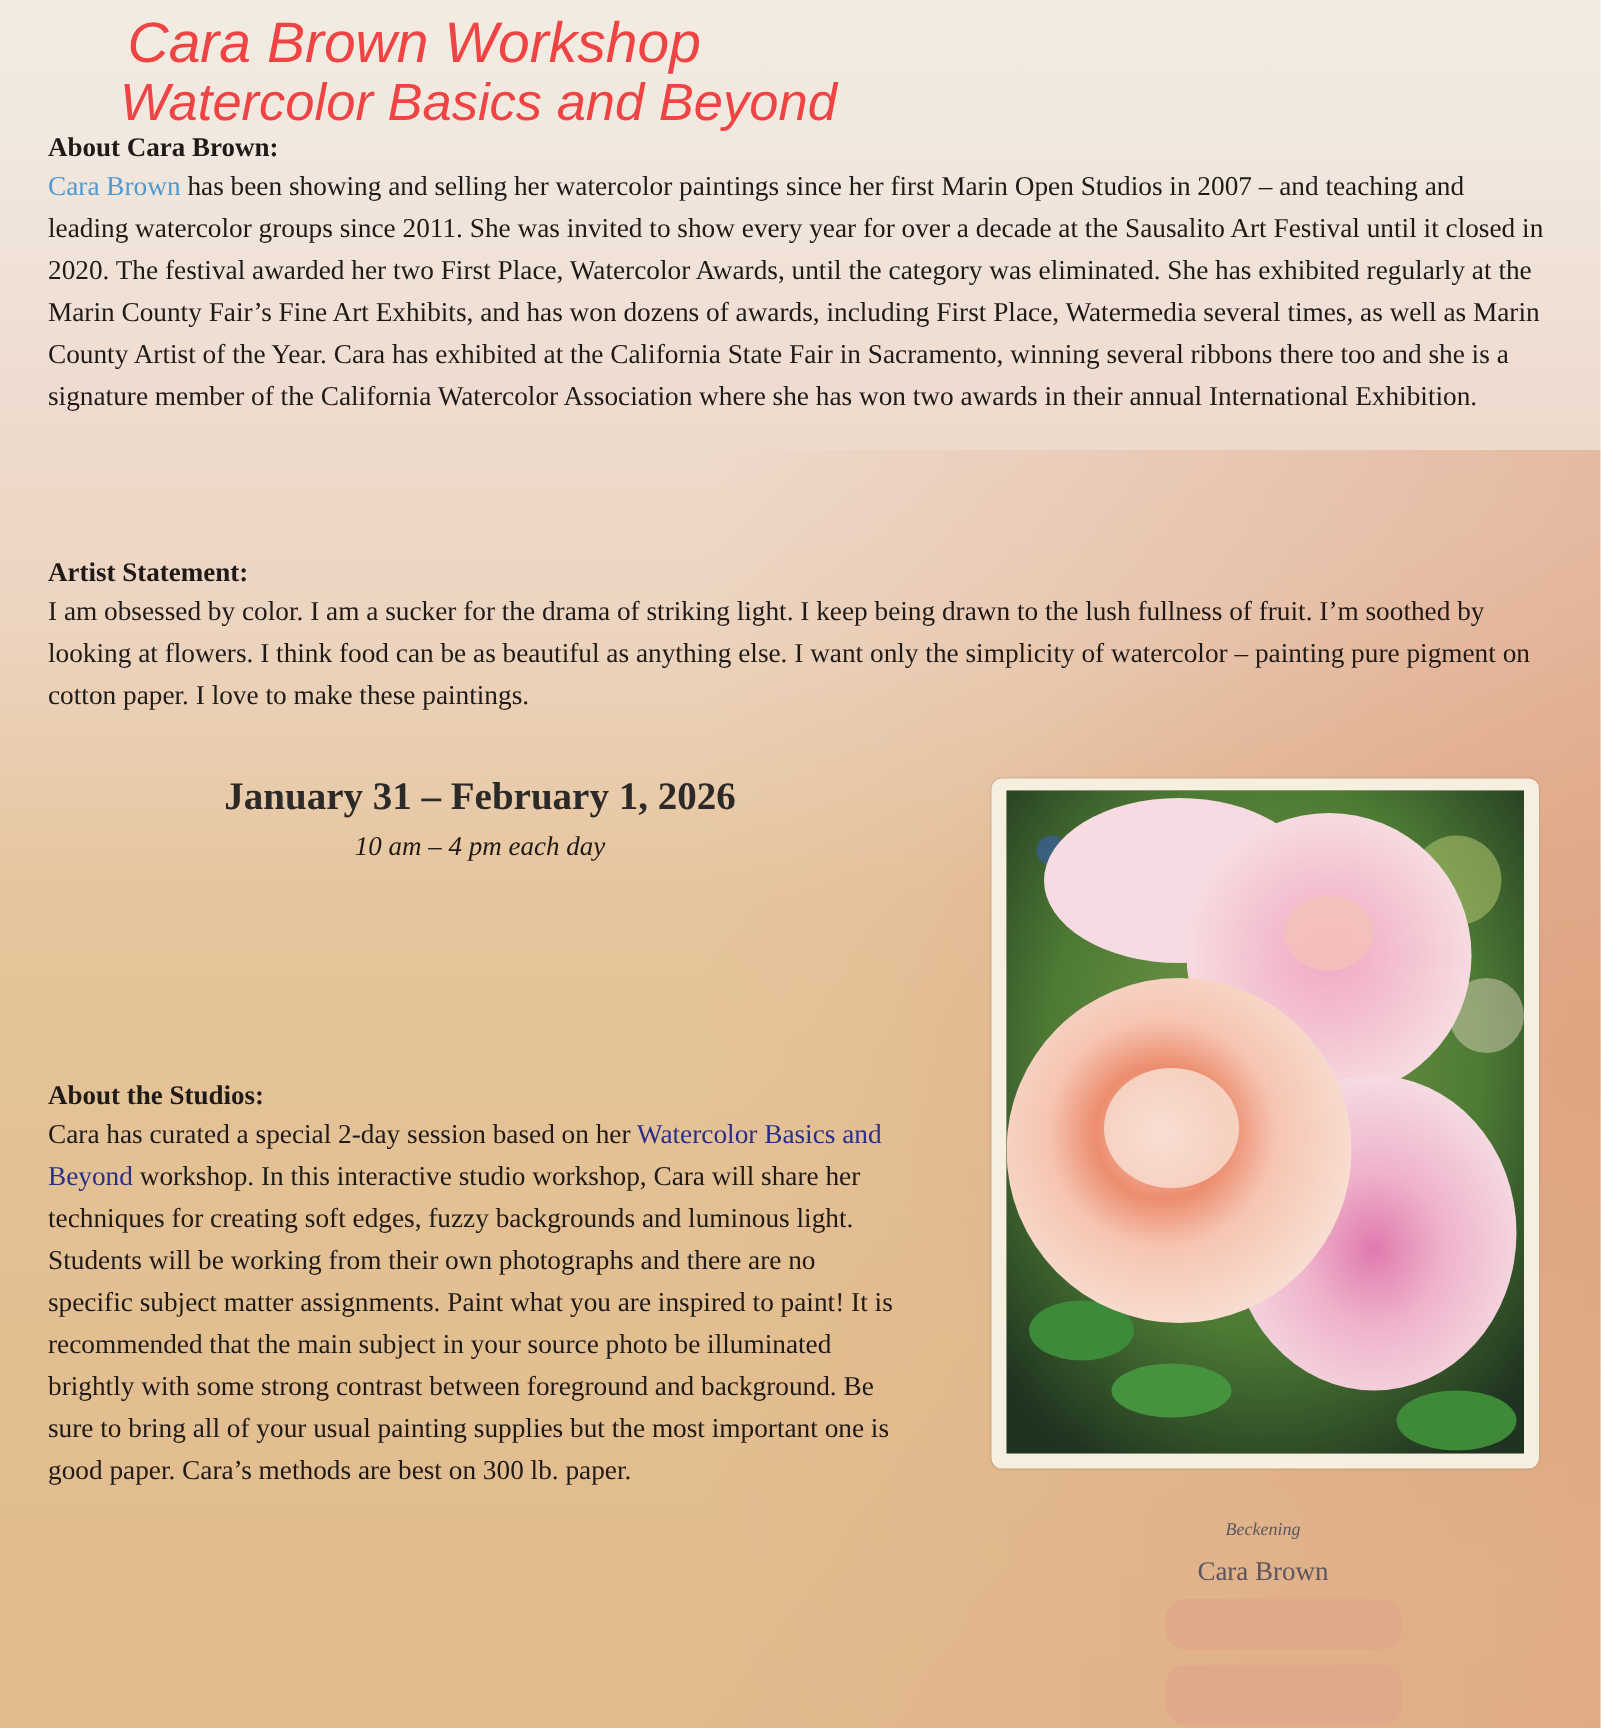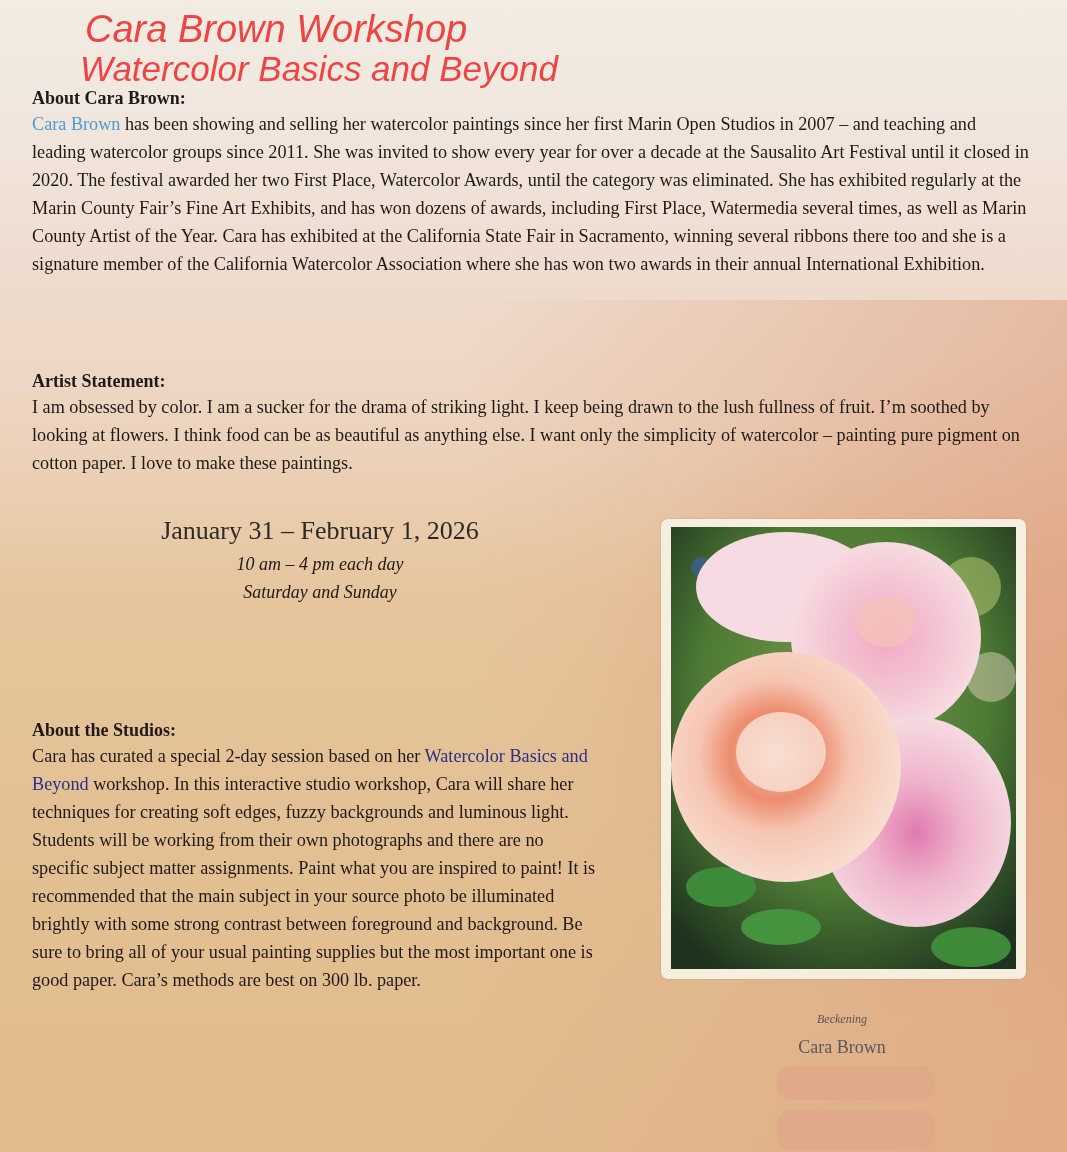--- a/index.html
+++ b/index.html
@@ -29,21 +29,21 @@
     .section { position: absolute; left: 32px; width: 1000px; font-size: 18.2px; line-height: 28px; }
     .section h3 { margin: 0; font-size: 18px; font-weight: bold; line-height: 24px; }
     .section p { margin: 0; }
     .link-light { color: #4d9ad4; text-decoration: none; }
     .link-dark { color: #2a2f86; text-decoration: none; }
     #about-artist { top: 86px; }
     #artist-statement { top: 338px; margin-top: 31px; }
     .event {
       position: absolute; left: 100px; width: 440px; top: 512px; text-align: center;
     }
-    .event .date { font-size: 26px; font-weight: normal; color: #2c2a28; line-height: 38px; }
+    .event .date { font-size: 26px; font-weight: bold; color: #2c2a28; line-height: 38px; }
     .event .line { font-size: 18px; line-height: 28px; font-style: italic; }
     .event .gap { height: 17px; }
     #about-workshop { top: 718px; width: 572px; }
     .painting-frame {
       position: absolute; left: 661px; top: 519px; width: 365px; height: 460px;
       background: #f6efdf; border-radius: 7px;
       box-shadow: 0 0 2px rgba(0,0,0,0.15);
     }
     .painting {
       position: absolute; left: 10px; top: 8px; width: 345px; height: 442px;
@@ -76,21 +76,20 @@
 </div>
 
 <div class="section" id="artist-statement">
   <h3>Artist Statement:</h3>
   <p>I am obsessed by color. I am a sucker for the drama of striking light. I keep being drawn to the lush fullness of fruit. I’m soothed by looking at flowers. I think food can be as beautiful as anything else. I want only the simplicity of watercolor – painting pure pigment on cotton paper. I love to make these paintings.</p>
 </div>
 
 <div class="event">
   <div class="date">January 31 – February 1, 2026</div>
   <div class="line">10 am – 4 pm each day</div>
-  <div class="line">Saturday and Sunday</div>
   <div class="gap"></div>
 </div>
 
 <div class="section" id="about-workshop">
   <h3>About the Studios:</h3>
   <p><span>Cara has curated a special 2-day session based on her </span><a href="#" class="link-dark">Watercolor Basics and Beyond</a><span> workshop.  In this interactive studio workshop, Cara will share her techniques for creating soft edges, fuzzy backgrounds and luminous light.  Students will be working from their own photographs and there are no specific subject matter assignments.  Paint what you are inspired to paint!  It is recommended that the main subject in your source photo be illuminated brightly with some strong contrast between foreground and background. Be sure to bring all of your usual painting supplies but the most important one is good paper.  Cara’s methods are best on 300 lb. paper.</span></p>
 </div>
 
 <div class="painting-frame">
   <div class="painting">

